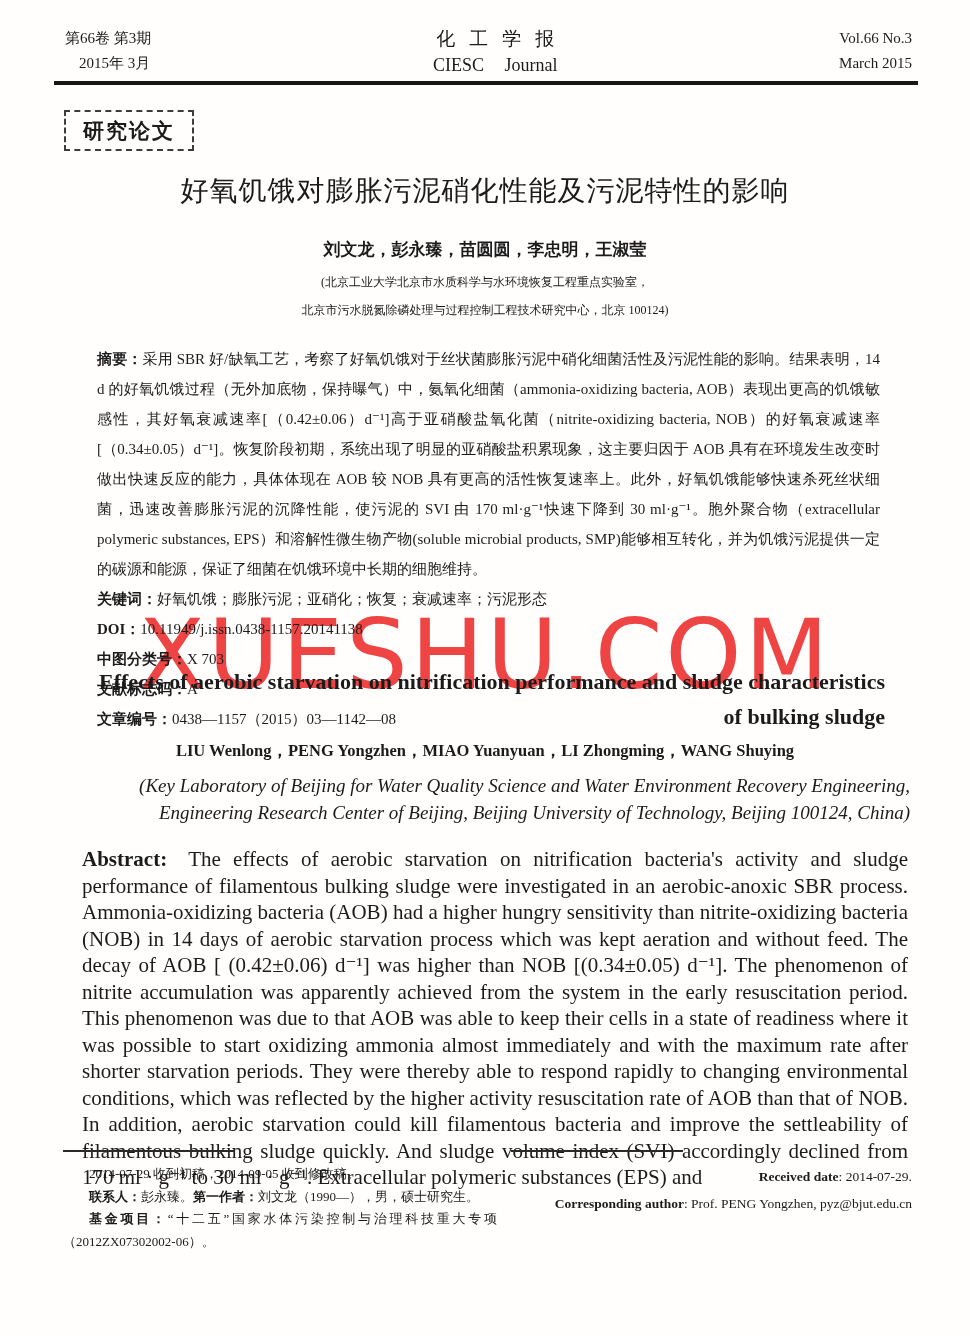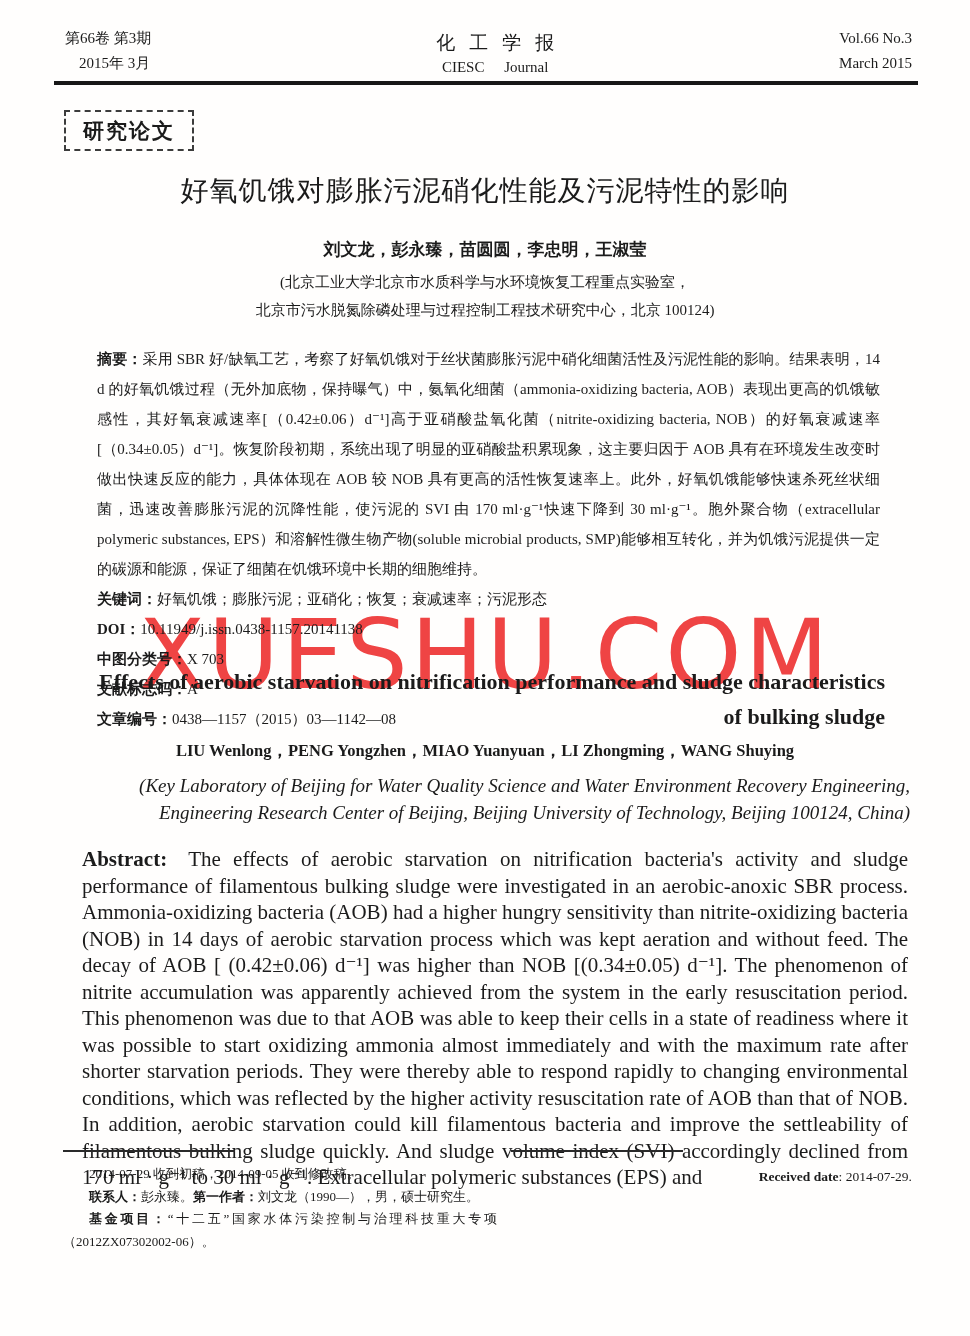--- a/index.html
+++ b/index.html
@@ -14,47 +14,47 @@
   .watermark {
     position:absolute; top:598px; left:0; width:100%;
     text-align:center; font-size:97px; letter-spacing:3px;
     color:#ef4444; font-family:"DejaVu Sans","Liberation Sans",sans-serif;
     z-index:0; user-select:none; white-space:nowrap;
   }
   .content { position:relative; z-index:1; }
   
   .header {
     position:absolute; top:26px; left:65px; right:58px;
-    display:flex; justify-content:space-between; align-items:flex-end;
+    display:flex; justify-content:space-between; align-items:center;
   }
   .hdr-left { font-size:15px; line-height:25px; }
   .hdr-left .l2 { padding-left:14px; }
   .hdr-center { text-align:center; }
   .jname-cn { font-size:19px; letter-spacing:14px; padding-left:14px; }
-  .jname-en { font-size:15px; word-spacing:16px; margin-top:3px; }
+  .jname-en { font-size:18px; word-spacing:16px; margin-top:3px; }
   .hdr-right { font-size:15px; line-height:25px; text-align:right; }
   .top-rule { position:absolute; top:81px; left:54px; right:52px; border-top:4px solid #171717; }
   
   .badge {
     position:absolute; top:110px; left:64px;
     border:2px dashed #3c3c3c; padding:5px 17px 4px;
     font-size:21px; font-weight:bold; letter-spacing:2px;
   }
   
   .title-cn {
     position:absolute; top:172px; left:0; width:100%;
     text-align:center; font-size:28px; font-weight:normal; letter-spacing:1px;
   }
   .authors-cn {
     position:absolute; top:238px; left:0; width:100%;
     text-align:center; font-size:17px; font-weight:bold;
   }
   .affil-cn {
     position:absolute; top:268px; left:0; width:100%;
-    text-align:center; font-size:15px; line-height:28px;
+    text-align:center; font-size:12px; line-height:28px;
   }
   
   .cn-block {
     position:absolute; top:344px; left:97px; right:90px;
     font-size:15px; line-height:30px; text-align:justify;
   }
   .cn-block .label { font-weight:bold; }
   .meta-row { display:flex; justify-content:space-between;flex-direction:column; }
   .meta-row .item { white-space:nowrap; }
   
@@ -143,17 +143,18 @@
     <div class="footnotes">
       <div class="fn-col-left">
         <div class="fn-rule"></div>
         <p>2014-07-29 收到初稿，2014-09-05 收到修改稿。</p>
         <p><span class="fn-bold">联系人：</span><span>彭永臻。</span><span class="fn-bold">第一作者：</span><span>刘文龙（1990—），男，硕士研究生。</span></p>
         <p><span class="fn-bold">基金项目：</span><span>“十二五”国家水体污染控制与治理科技重大专项（2012ZX07302002-06）。</span></p>
       </div>
       <div class="fn-col-right">
         <div class="fn-rule"></div>
         <p><span class="fn-bold">Received date</span><span>: 2014-07-29.</span></p>
+        <p><span class="fn-bold">Corresponding author</span><span>: Prof. PENG Yongzhen, pyz@bjut.edu.cn</span></p>
       </div>
     </div>
 
   </div>
 </div>
 
 </body></html>

